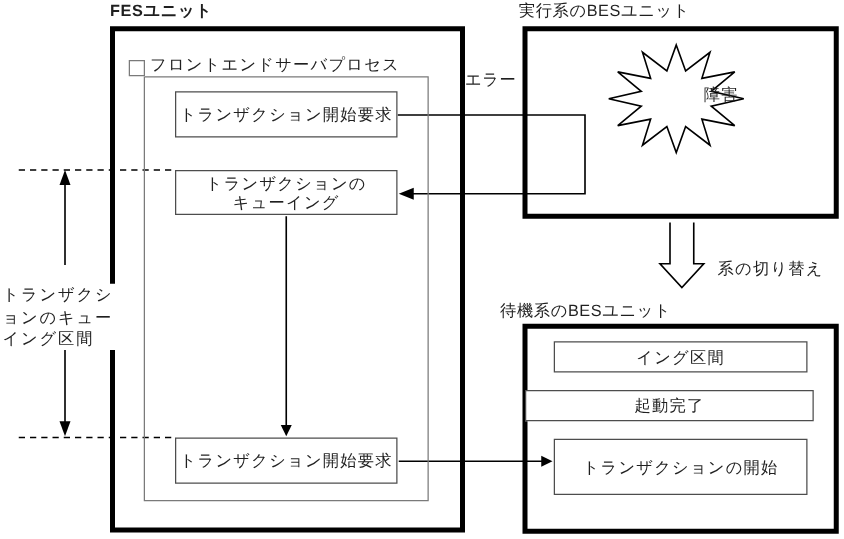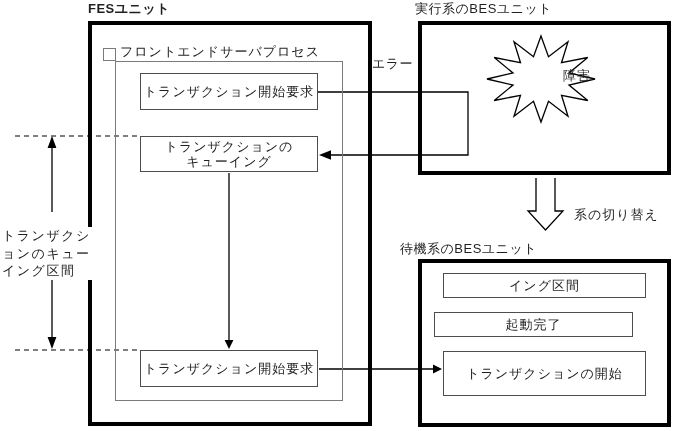--- a/index.html
+++ b/index.html
@@ -90,21 +90,21 @@
   <div class="abs lbl" style="left:491px;top:69px;width:100px;text-align:right;letter-spacing:1px;">障害</div>
 
   <div class="abs lbl" style="left:574px;top:193px;letter-spacing:1px;margin-top:15px;">系の切り替え</div>
 
   <div class="abs lbl" style="left:400px;top:242px;">待機系のBESユニット</div>
   <div class="abs unit-box" style="left:418px;top:259px;width:253px;height:168px;"></div>
 
   <div class="abs task-box" style="left:443px;top:273px;width:203px;height:25px;">
     <span>イング区間</span>
   </div>
-  <div class="abs task-box" style="left:434px;top:312px;width:199px;height:25px;">
+  <div class="abs task-box" style="left:420px;top:312px;width:231px;height:25px;">
     <span>起動完了</span>
   </div>
   <div class="abs task-box" style="left:443px;top:351px;width:203px;height:45px;">
     <span>トランザクションの開始</span>
   </div>
 
   <div class="abs interval-lbl" style="left:2px;top:215px;width:90px;margin-top:12px;">
     <span>トランザクシ</span>
     <span>ョンのキュー</span>
     <span>イング区間</span>

